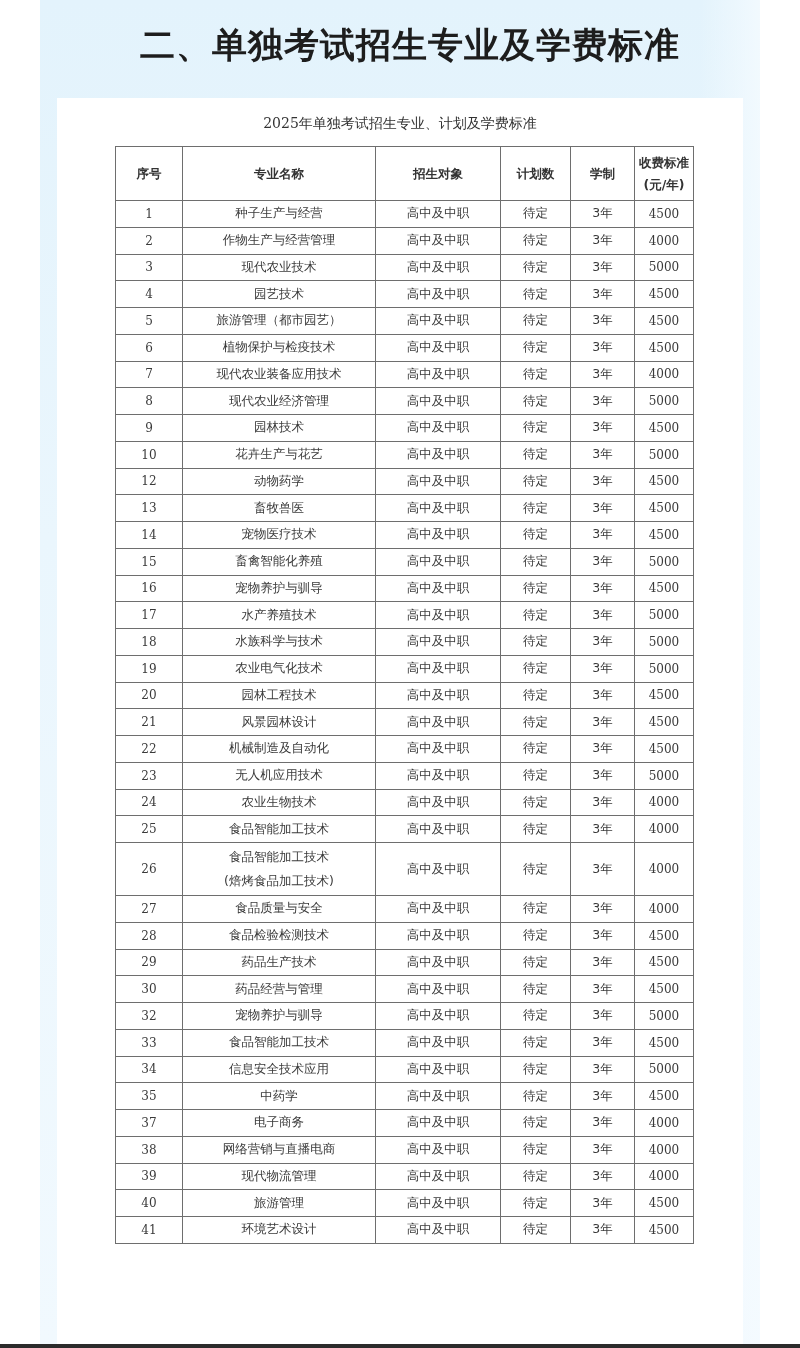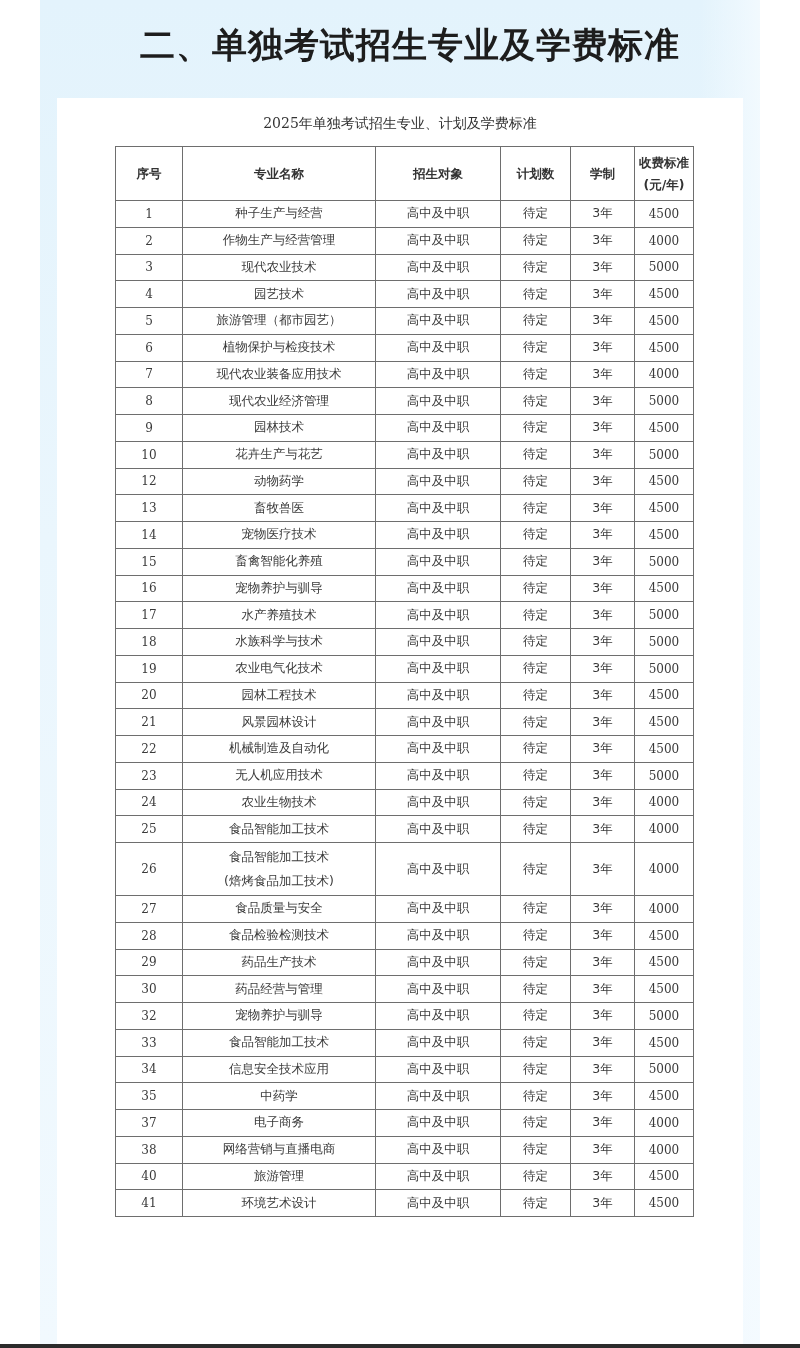--- a/index.html
+++ b/index.html
@@ -360,20 +360,28 @@
       </tr>
       <tr>
         <td class="num">38</td>
         <td>网络营销与直播电商</td>
         <td>高中及中职</td>
         <td>待定</td>
         <td>3年</td>
         <td class="num">4000</td>
       </tr>
       <tr>
+        <td class="num">39</td>
+        <td>现代物流管理</td>
+        <td>高中及中职</td>
+        <td>待定</td>
+        <td>3年</td>
+        <td class="num">4000</td>
+      </tr>
+      <tr>
         <td class="num">40</td>
         <td>旅游管理</td>
         <td>高中及中职</td>
         <td>待定</td>
         <td>3年</td>
         <td class="num">4500</td>
       </tr>
       <tr>
         <td class="num">41</td>
         <td>环境艺术设计</td>

